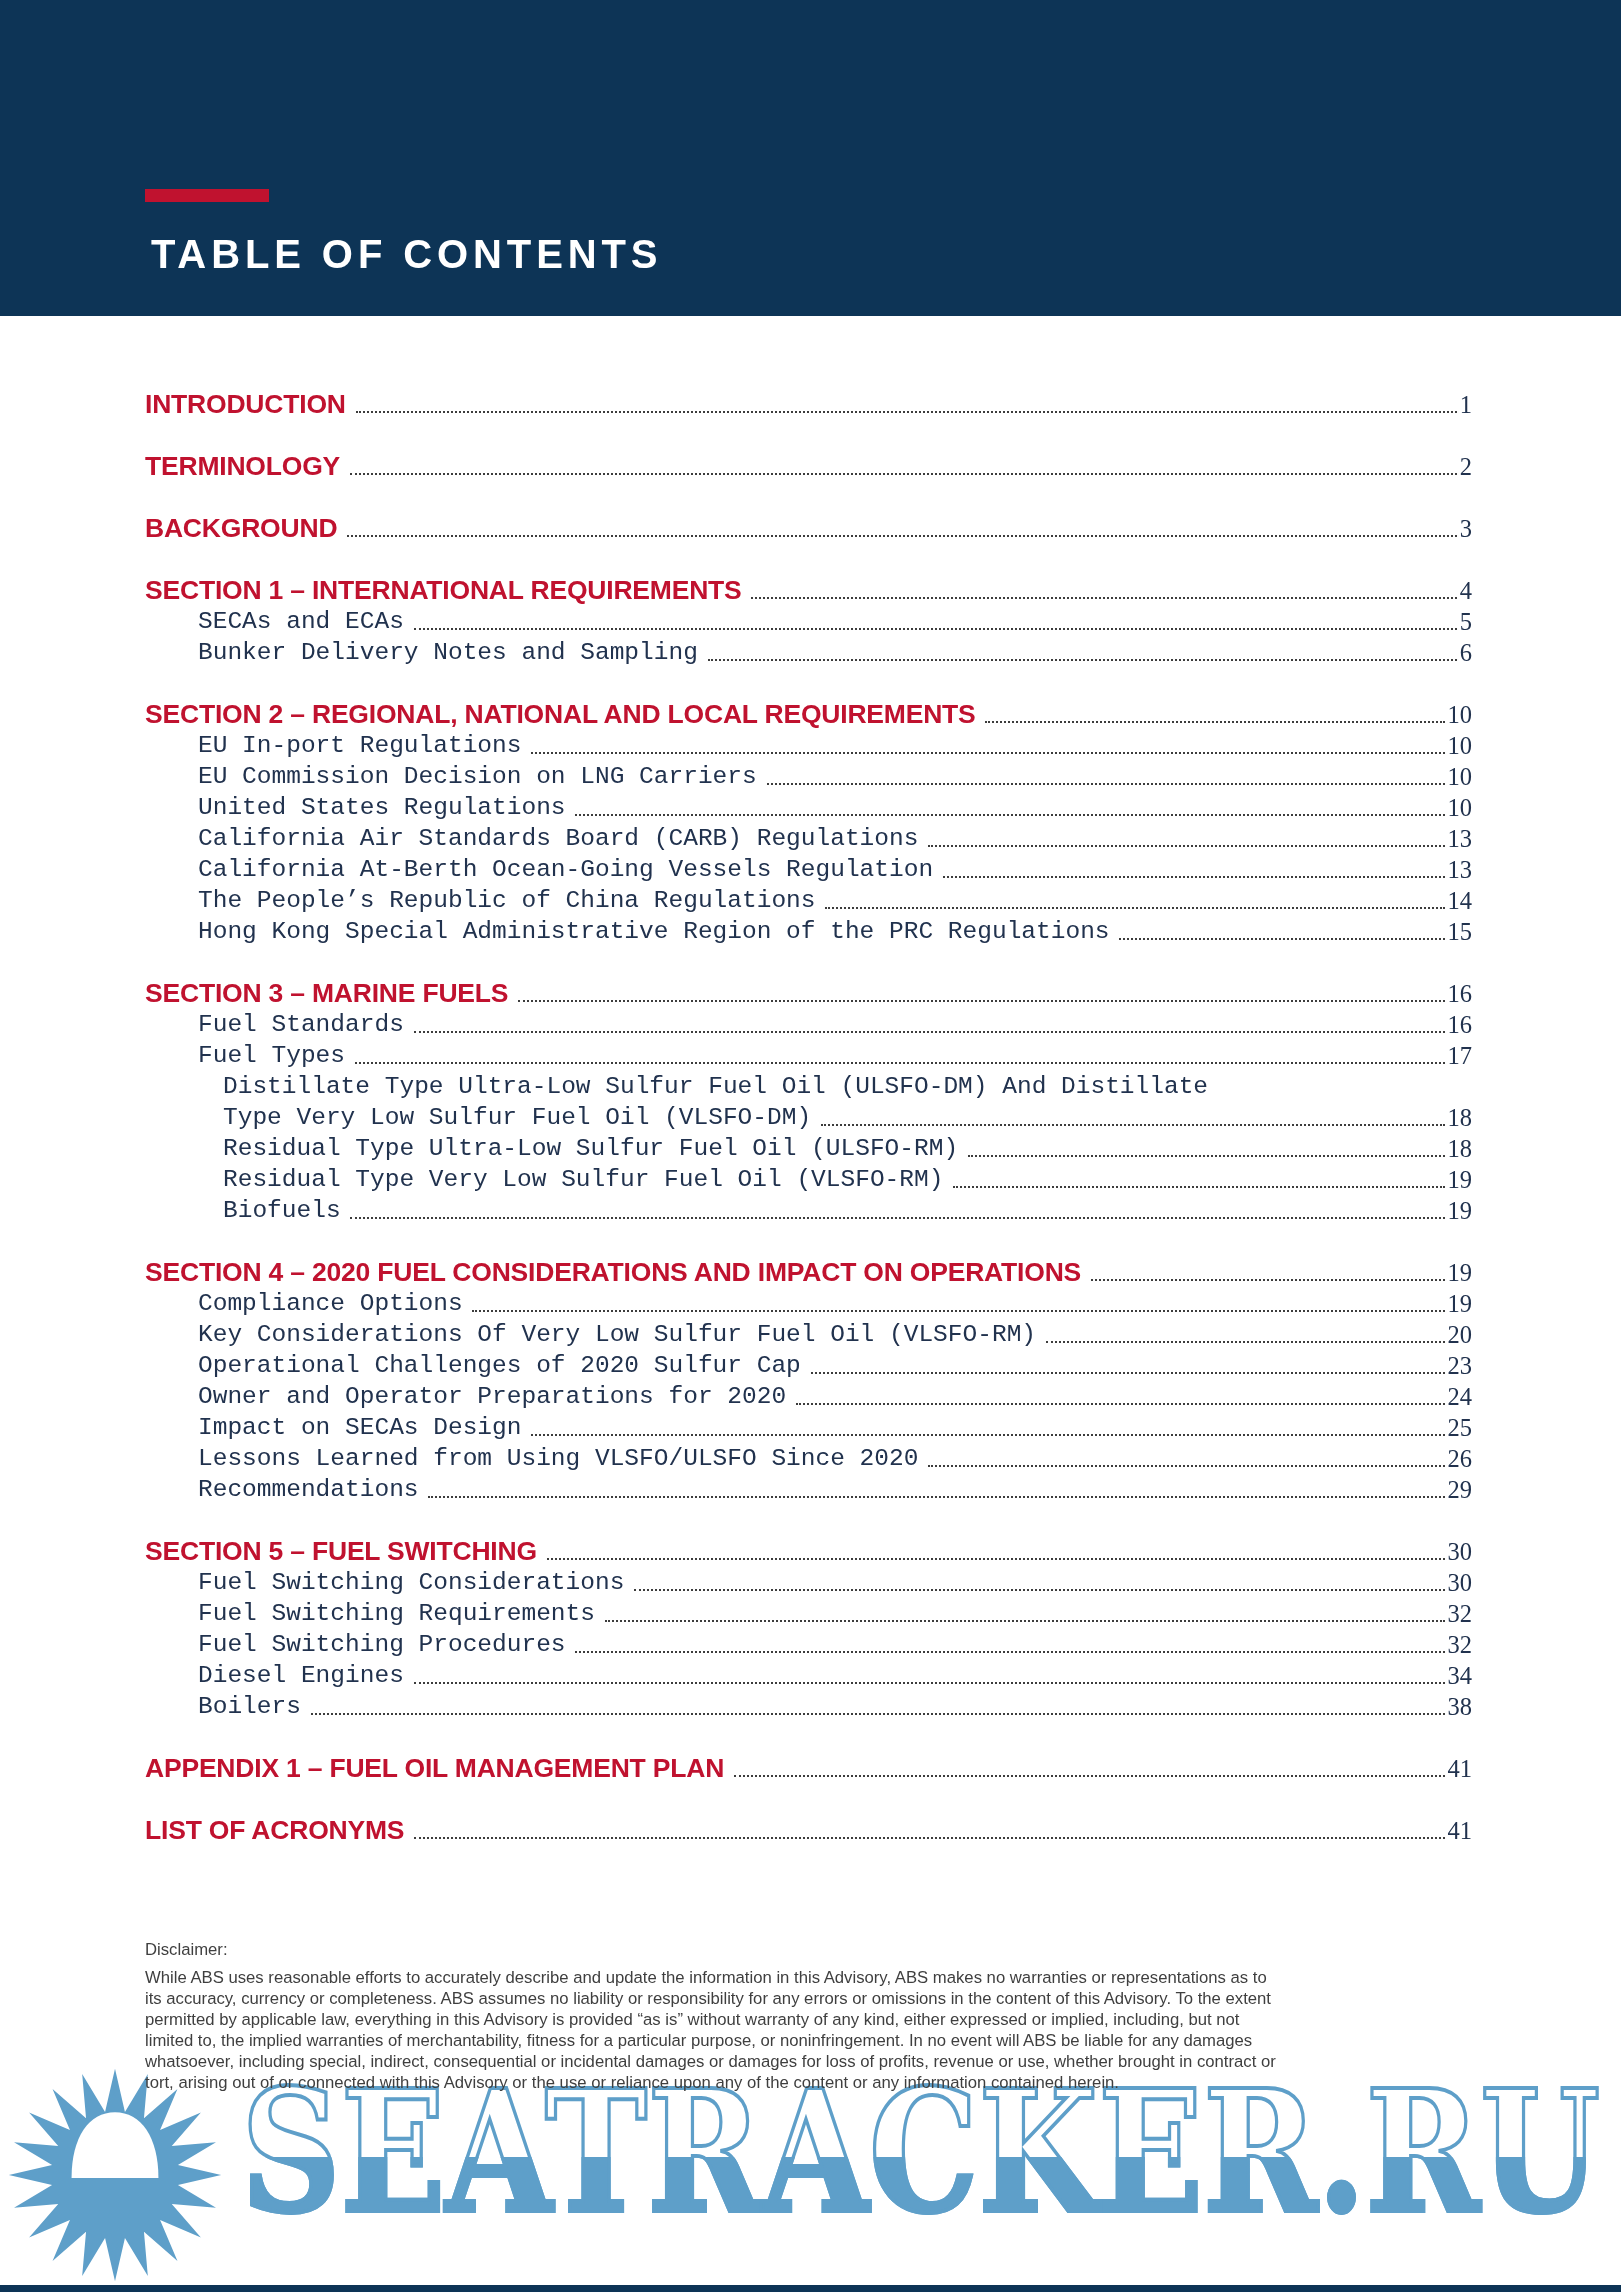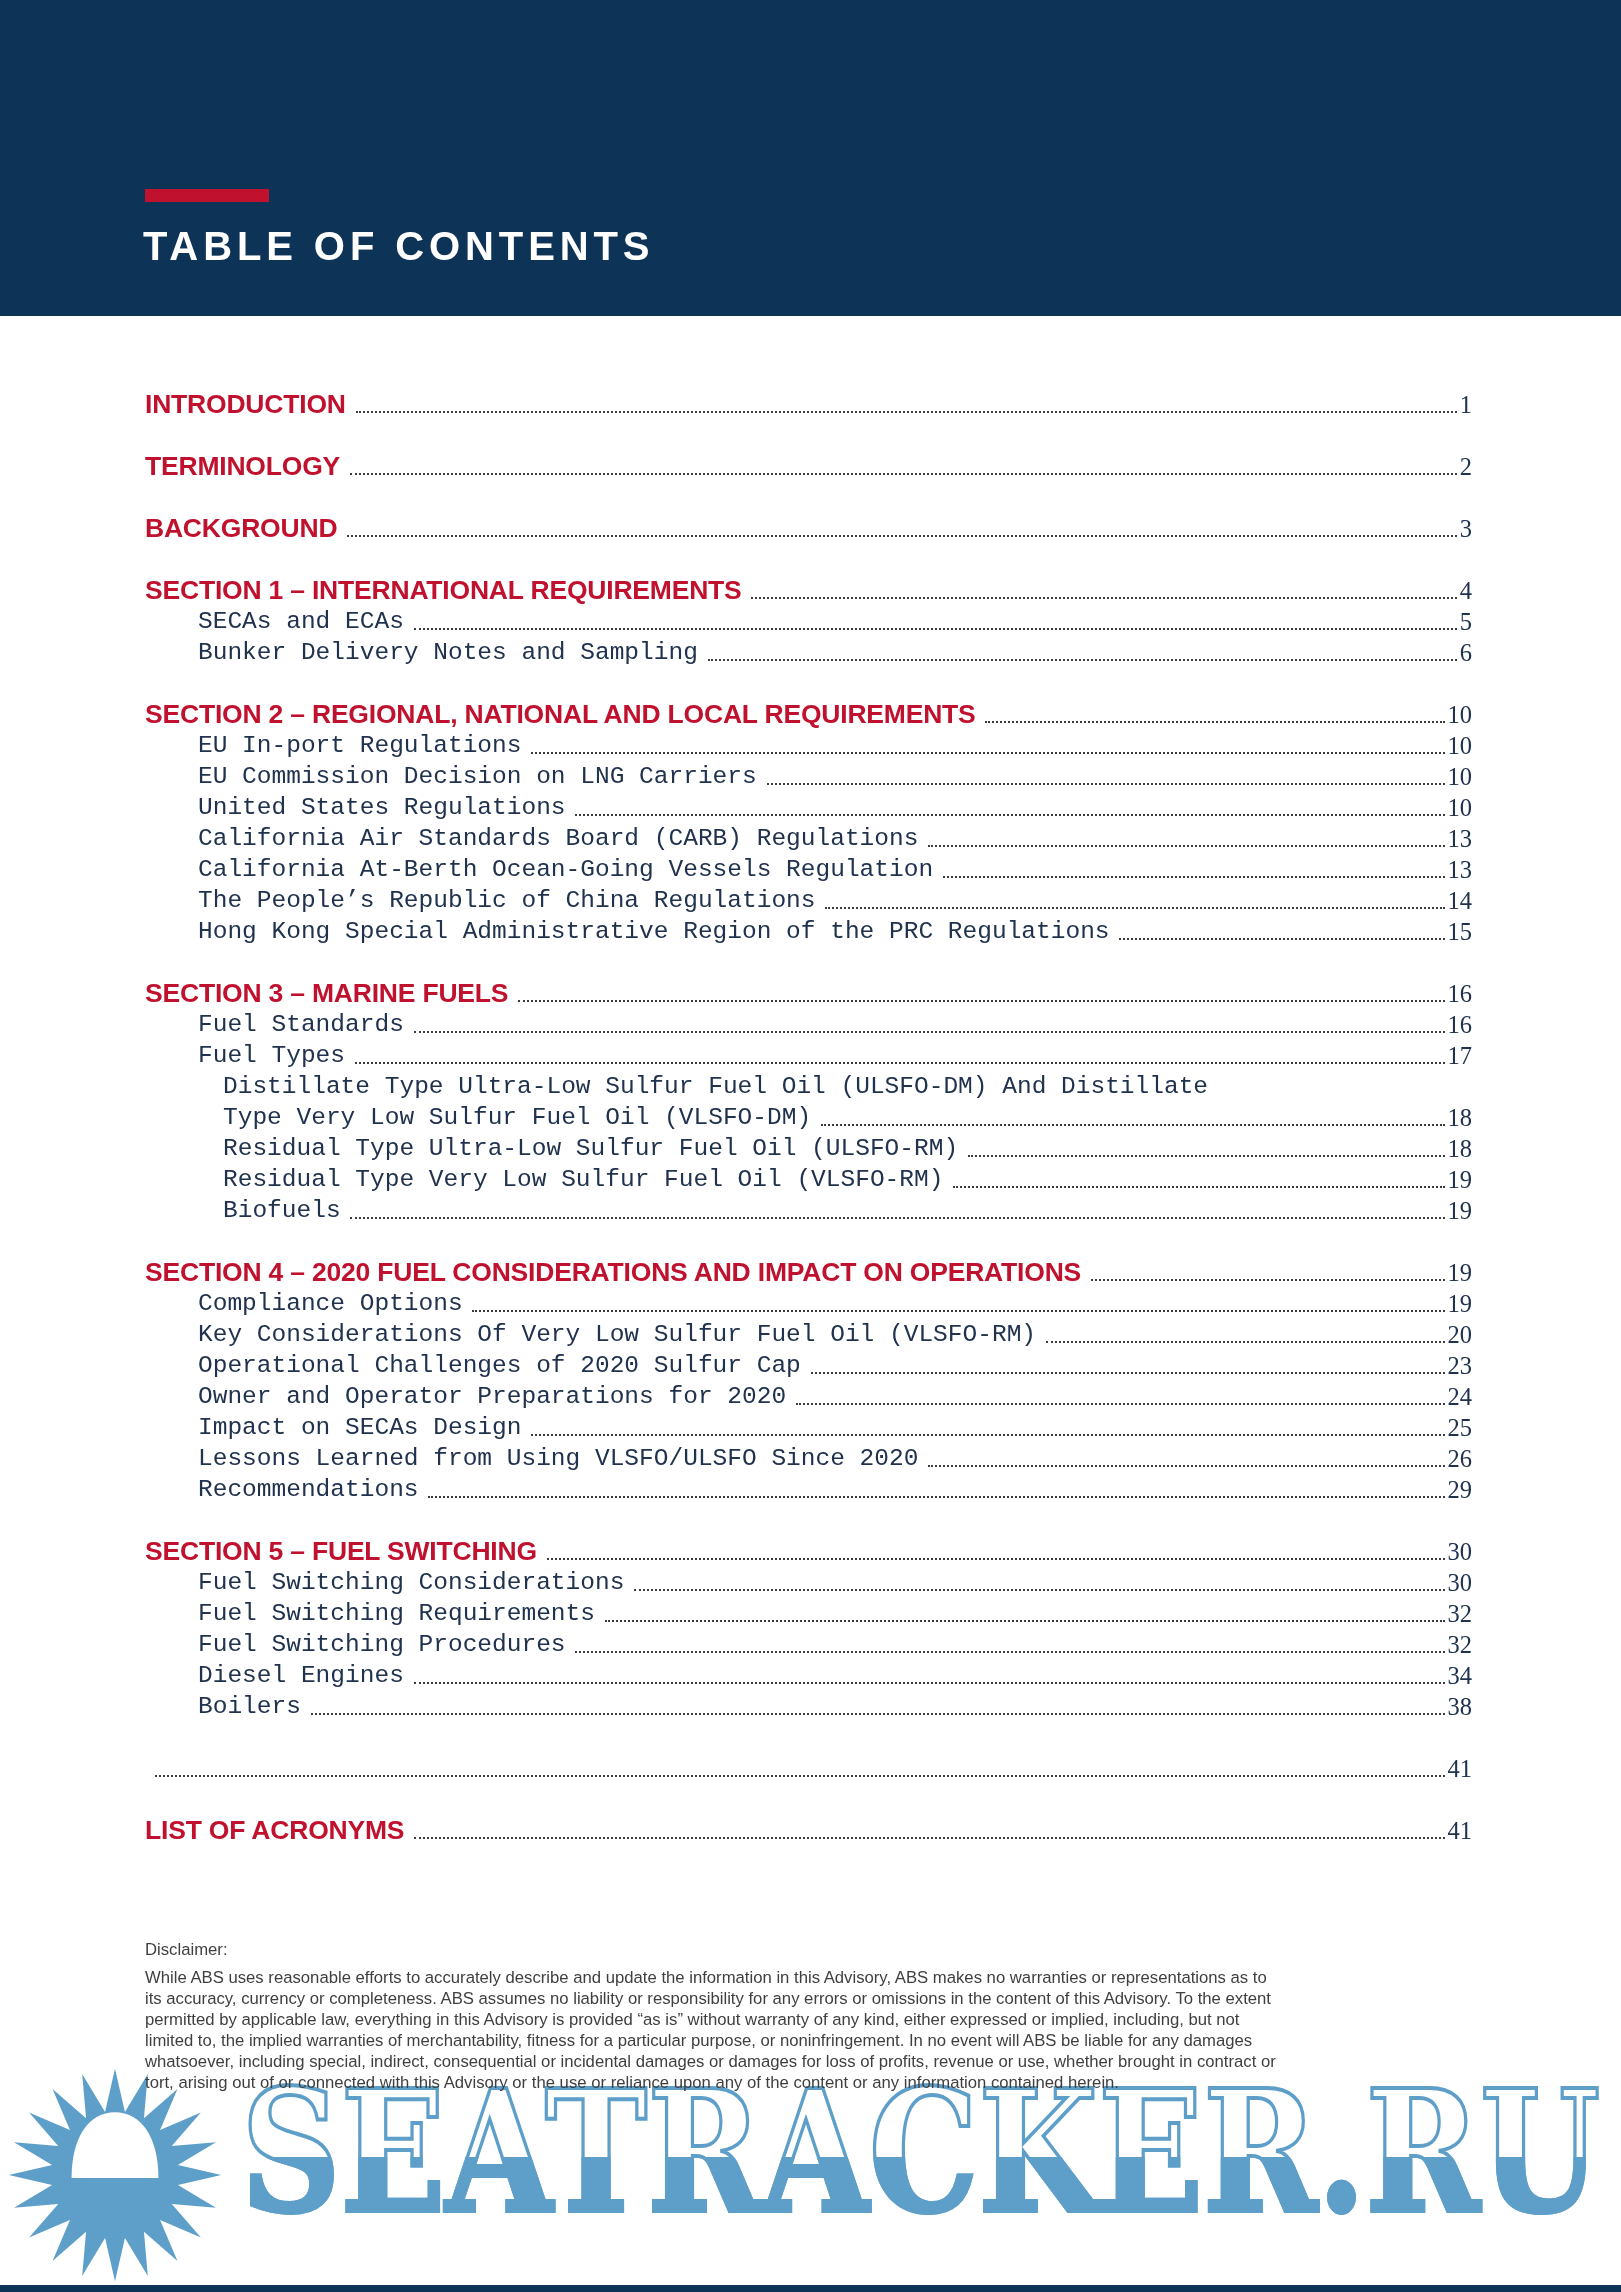--- a/index.html
+++ b/index.html
@@ -8,21 +8,21 @@
     --red:#c0122f;
     --text:#21324e;
     --wm:#5e9fc9;
   }
   .page{position:relative;width:1621px;height:2293px;background:#fff;overflow:hidden;
         font-family:"Liberation Sans",sans-serif;}
 
   
   .band{position:absolute;left:0;top:0;width:100%;height:316px;background:var(--navy);}
   .accent{position:absolute;left:145px;top:189px;width:124px;height:12.7px;background:var(--red);}
-  .title{position:absolute;left:143px;top:226px;margin:0;
+  .title{position:absolute;left:143px;top:226px;margin:8px;
          font-weight:700;font-size:40px;line-height:1;letter-spacing:4.9px;color:#ffffff;
          font-family:"Liberation Sans",sans-serif;}
 
   
   .toc{position:absolute;left:145px;top:389px;width:1327px;z-index:3;}
   .row{display:flex;align-items:flex-end;height:31px;}
   .row.gap{margin-top:31px;}
   .lbl{white-space:nowrap;}
   .lv-section .lbl{font-family:"Liberation Sans",sans-serif;font-weight:700;font-size:26.5px;
                    line-height:31px;color:var(--red);letter-spacing:-0.2px;}
@@ -237,20 +237,21 @@
       <span class="lbl">Diesel Engines</span>
       <span class="dots"></span>
       <span class="pg">34</span>
     </div>
       <div class="row lv-sub">
       <span class="lbl">Boilers</span>
       <span class="dots"></span>
       <span class="pg">38</span>
     </div>
       <div class="row lv-section gap">
+      <span class="lbl">APPENDIX 1 – FUEL OIL MANAGEMENT PLAN</span>
       <span class="dots"></span>
       <span class="pg">41</span>
     </div>
       <div class="row lv-section gap">
       <span class="lbl">LIST OF ACRONYMS</span>
       <span class="dots"></span>
       <span class="pg">41</span>
     </div>
     </main>
 

